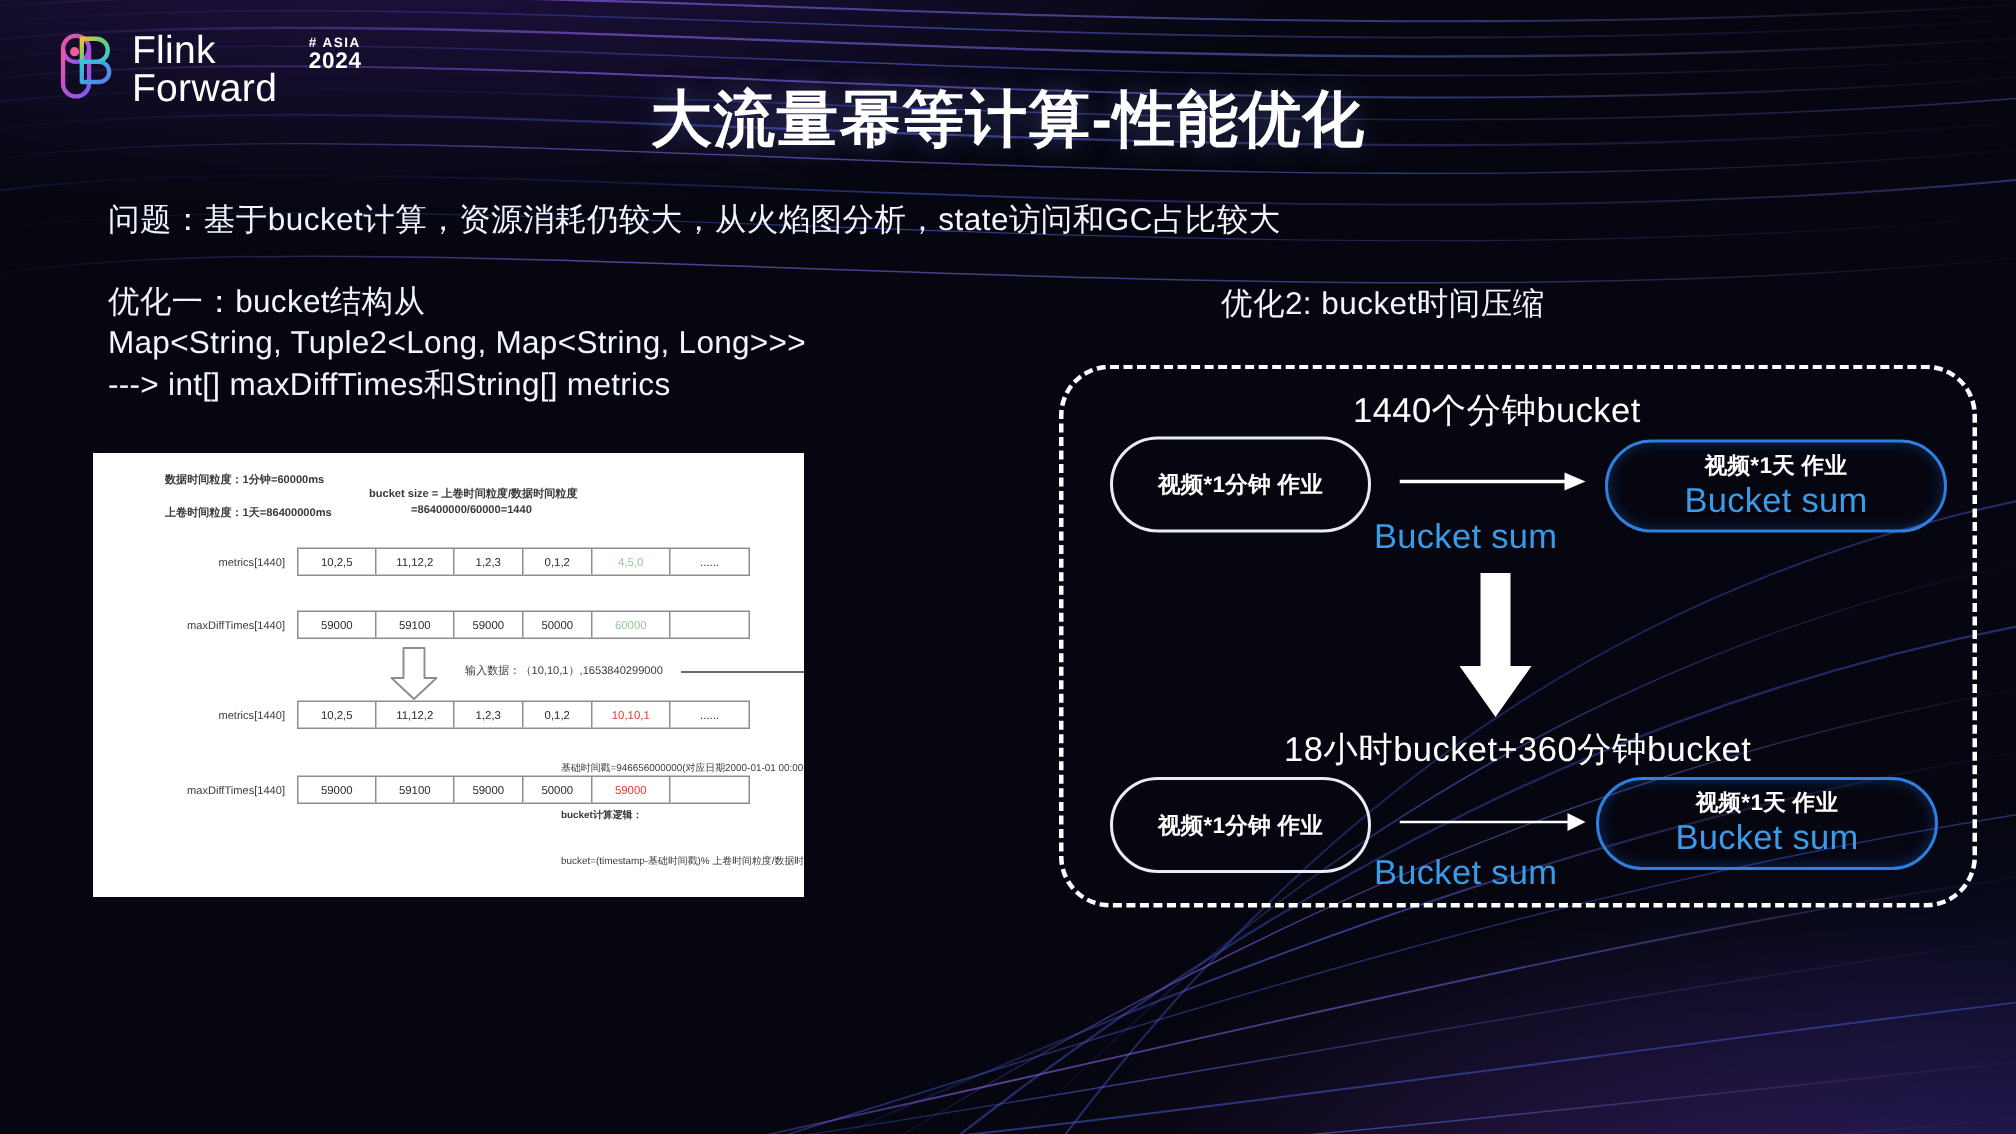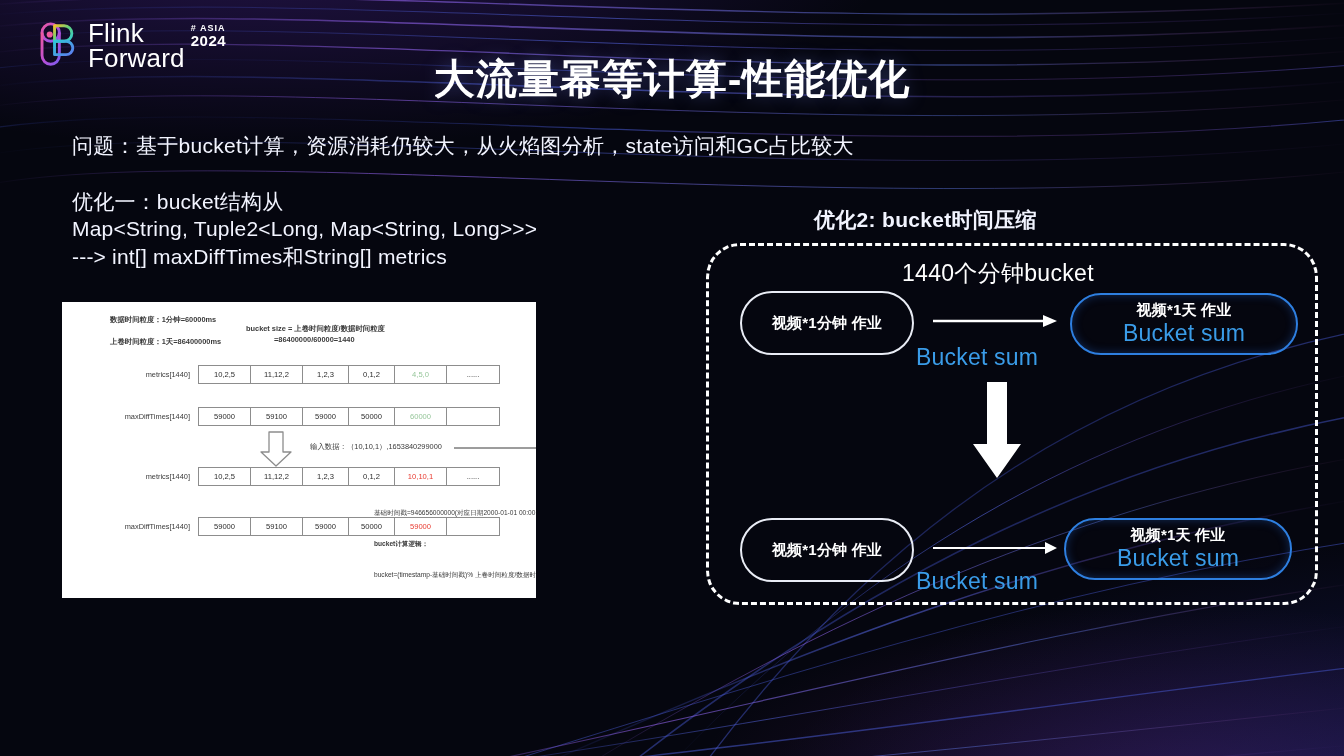--- a/index.html
+++ b/index.html
@@ -20,21 +20,21 @@
     overflow: hidden;
   }
 
   
   .streaks { position:absolute; inset:0; pointer-events:none; }
   .streaks svg { position:absolute; inset:0; width:100%; height:100%; }
 
   
   .logo-wrap { position:absolute; left:33px; top:21px; display:flex; align-items:center; gap:10px; }
   .logo-mark { width:45px; height:50px; }
-  .logo-text { display:flex; align-items:flex-start; gap:6px; }
+  .logo-text { display:flex; align-items:flex-start; gap:21px; }
   .logo-words { color:#fff; line-height:.97; }
   .logo-line1 { font-size:26px; font-weight:400; letter-spacing:.2px; }
   .logo-line2 { font-size:26px; font-weight:400; letter-spacing:.2px; }
   .logo-asia { color:#fff; line-height:1.05; margin-top:3px; }
   .logo-asia .a1 { font-size:9px; font-weight:700; letter-spacing:1px; display:block; }
   .logo-asia .a2 { font-size:15px; font-weight:700; letter-spacing:.5px; display:block; }
 
   
   .title {
     position:absolute; left:0; right:0; top:52px;
@@ -85,22 +85,22 @@
 
   .calc-block {
     position:absolute; font-size:6.6px; line-height:1.55; color:#3a3a3a;
     white-space:pre-wrap; width:278px;
   }
 
   .fg-input { position:absolute; font-size:7.4px; color:#3a3a3a; white-space:nowrap; }
 
   
   .opt2-title {
-    position:absolute; left:814px; top:206px;
-    color:#f2f4ff; font-size:21px; letter-spacing:.3px;font-weight:bold;
+    position:absolute; left:814px; top:188px;
+    color:#f2f4ff; font-size:21px; letter-spacing:.3px;
   }
   .dashbox {
     position:absolute; left:706px; top:243px;
     width:612px; height:362px;
     border:3px dashed #ffffff; border-radius:34px;
   }
   .row-caption {
     position:absolute; color:#ffffff; font-size:23px; letter-spacing:.3px; white-space:nowrap;
   }
   .pill {
@@ -320,20 +320,21 @@
 
   <div class="pill blue" style="left:1070px; top:293px; width:228px; height:62px;">
     <span class="pill-sub">视频*1天 作业</span>
     <span class="pill-main">Bucket sum</span>
   </div>
 
   <svg class="v-arrow" style="left:968px; top:382px;" width="58" height="98" viewBox="0 0 58 98">
     <path d="M19 0 h20 v62 h14 L29 96 L5 62 h14 Z" fill="#ffffff"></path>
   </svg>
 
+  <div class="row-caption" style="left:856px; top:484px;">18小时bucket+360分钟bucket</div>
 
   <div class="pill white" style="left:740px; top:518px; width:174px; height:64px;">
     <span class="pill-sub">视频*1分钟 作业</span>
   </div>
 
   <svg class="h-arrow" style="left:933px; top:540px;" width="126" height="16" viewBox="0 0 126 16">
     <path d="M0 8 H114" stroke="#ffffff" stroke-width="1.8"></path>
     <path d="M124 8 l-12 -6 v12 Z" fill="#ffffff"></path>
   </svg>
   <div class="bsum-label" style="left:916px; top:568px;">Bucket sum</div>

